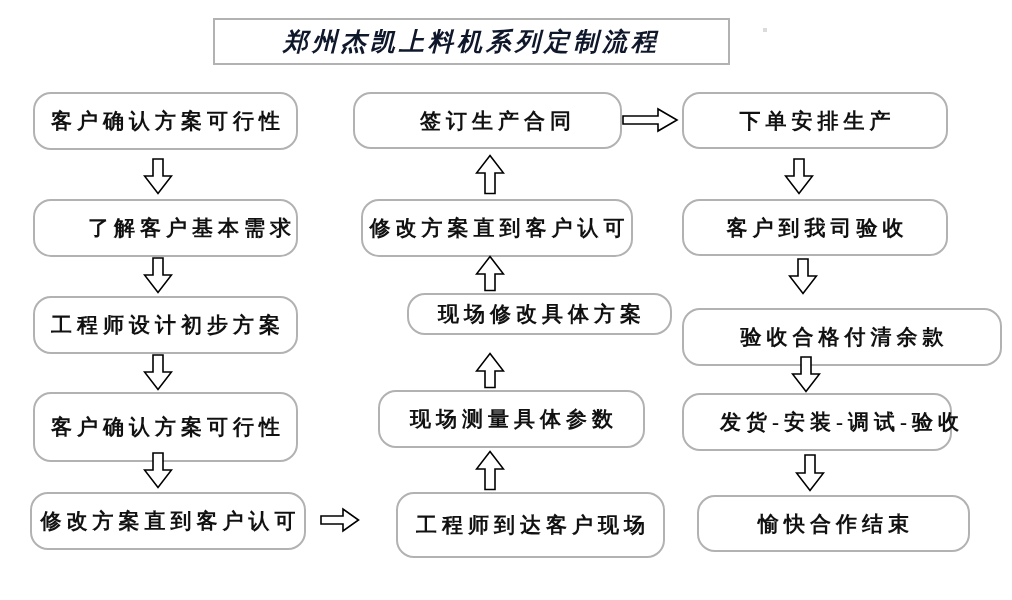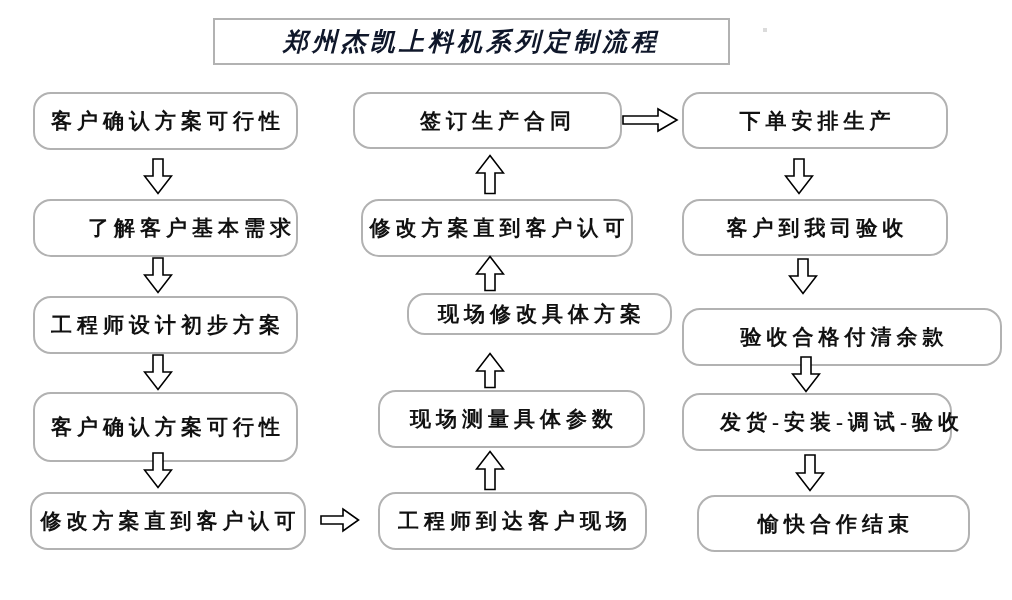--- a/index.html
+++ b/index.html
@@ -65,21 +65,21 @@
   </div>
   <div class="node" style="left:361px;top:199px;width:272px;height:58px;">
     <span>修改方案直到客户认可</span>
   </div>
   <div class="node" style="left:378px;top:293px;width:265px;height:42px;margin-left:29px;">
     <span>现场修改具体方案</span>
   </div>
   <div class="node" style="left:378px;top:390px;width:267px;height:58px;">
     <span>现场测量具体参数</span>
   </div>
-  <div class="node" style="left:378px;top:492px;width:269px;height:58px;">
+  <div class="node" style="left:396px;top:492px;width:269px;height:66px;">
     <span>工程师到达客户现场</span>
   </div>
 
   <div class="node" style="left:682px;top:92px;width:266px;height:57px;">
     <span>下单安排生产</span>
   </div>
   <div class="node" style="left:682px;top:199px;width:266px;height:57px;">
     <span>客户到我司验收</span>
   </div>
   <div class="node" style="left:682px;top:308px;width:320px;height:58px;">

